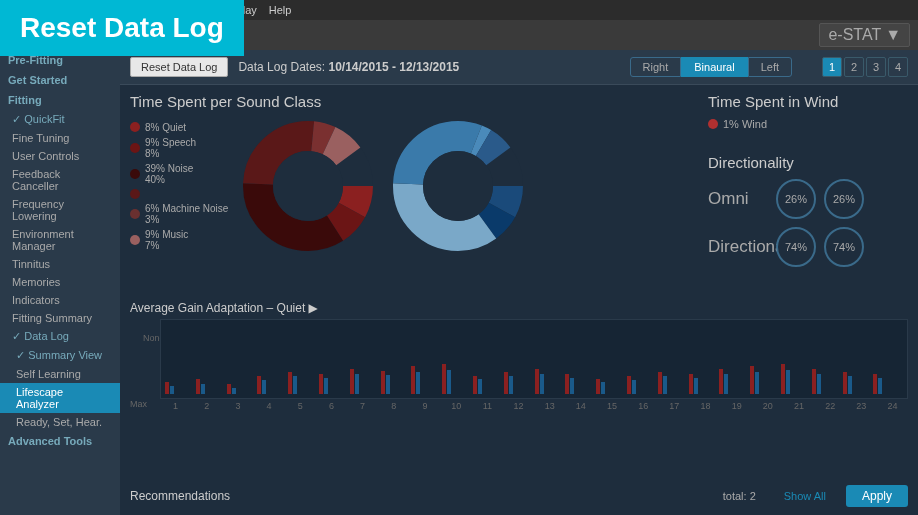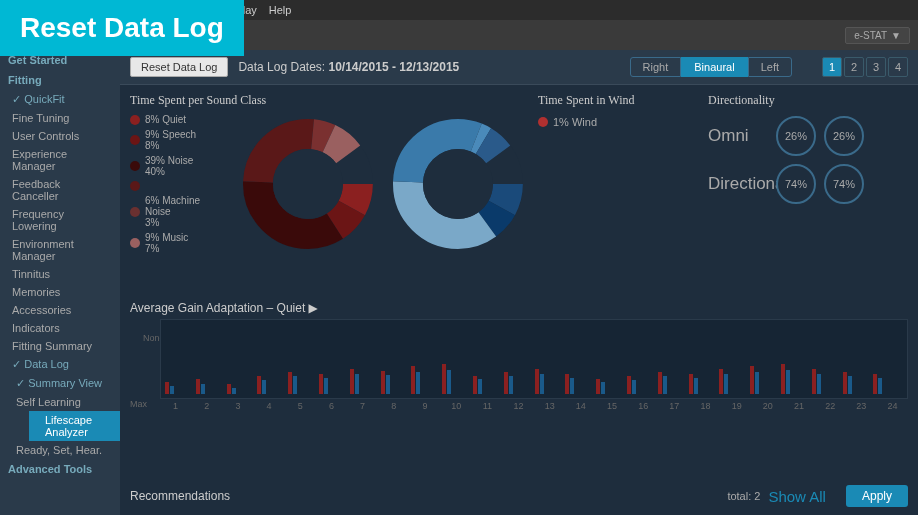--- a/index.html
+++ b/index.html
@@ -5,27 +5,27 @@
     * { box-sizing: border-box; margin: 0; padding: 0; }
     body { font-family: Arial, sans-serif; font-size: 12px; background: #1a2a3a; color: #ccc; width: 918px; height: 515px; overflow: hidden; position: relative; }
 
     
     .menu-bar { background: #2c2c2c; height: 20px; display: flex; align-items: center; padding: 0 6px; gap: 12px; }
     .menu-bar span { font-size: 11px; color: #ccc; cursor: pointer; }
 
     
     .toolbar { background: #3a3a3a; height: 30px; display: flex; align-items: center; padding: 0 8px; gap: 8px; }
     .toolbar-btn { background: #555; border: 1px solid #666; color: #ccc; font-size: 11px; padding: 2px 8px; cursor: pointer; border-radius: 2px; }
-    .e-stat { background: #444; border: 1px solid #555; color: #aaa; font-size: 10px; padding: 2px 8px; border-radius: 2px; margin-left: auto; display: flex; align-items: center; gap: 4px; }
+    .e-stat { background: #444; border: 1px solid #555; color: #aaa; font-size: 16px; padding: 2px 8px; border-radius: 2px; margin-left: auto; display: flex; align-items: center; gap: 4px; }
 
     
     .sidebar { position: absolute; left: 0; top: 50px; width: 120px; bottom: 0; background: #2a3a4a; overflow-y: auto; }
     .sidebar-section { padding: 4px 8px; color: #7ab; font-size: 11px; font-weight: bold; cursor: pointer; }
     .sidebar-item { padding: 3px 12px; color: #aaa; font-size: 11px; cursor: pointer; }
-    .sidebar-item.active { background: #1a8ab5; color: white; margin-left: 29px; }
+    .sidebar-item.active { background: #1a8ab5; color: white; }
 
     
     .main { position: absolute; left: 120px; top: 50px; right: 0; bottom: 0; background: #1e2d3d; overflow: hidden; }
 
     
     .data-header { height: 35px; background: #2a3a4a; display: flex; align-items: center; padding: 0 10px; gap: 10px; border-bottom: 1px solid #3a4a5a; }
     .reset-btn { background: #e8e8e8; border: 1px solid #aaa; color: #333; font-size: 11px; padding: 3px 10px; cursor: pointer; border-radius: 2px; }
 
     
     .tab-group { display: flex; margin-left: auto; gap: 0; }
@@ -40,21 +40,21 @@
     .page-btn.active { background: #1a8ab5; color: white; }
 
     
     .content { padding: 8px 10px; height: calc(100% - 35px); overflow: hidden; }
 
     
     .charts-row { display: flex; gap: 10px; height: 200px; }
 
     
     .time-spent-section { flex: 1; }
-    .section-title { font-size: 12px; color: #ccc; margin-bottom: 6px; font-family: Liberation Serif, serif; }
+    .section-title { font-size: 15px; color: #ccc; margin-bottom: 6px; }
     .chart-area { display: flex; gap: 10px; }
     .legend { display: flex; flex-direction: column; gap: 4px; justify-content: center; }
     .legend-item { display: flex; align-items: center; gap: 5px; font-size: 10px; color: #aaa; }
     .legend-dot { width: 10px; height: 10px; border-radius: 50%; flex-shrink: 0; }
 
     
     .wind-section { width: 160px; }
     .wind-item { display: flex; align-items: center; gap: 5px; font-size: 11px; color: #aaa; margin-top: 8px; }
     .wind-dot { width: 10px; height: 10px; border-radius: 50%; background: #b03030; }
 
@@ -67,21 +67,21 @@
     
     .avg-gain-section { margin-top: 8px; }
     .avg-gain-title { font-size: 12px; color: #ccc; margin-bottom: 4px; }
     .bar-chart-container { height: 80px; display: flex; align-items: flex-end; gap: 1px; background: #162534; border: 1px solid #2a3a4a; padding: 4px; overflow: hidden; position: relative; }
     .bar-group { display: flex; gap: 1px; align-items: flex-end; flex: 1; }
     .bar-red { background: #8b2020; width: 4px; }
     .bar-blue { background: #1a5a8a; width: 4px; }
     .x-axis { display: flex; gap: 0; margin-top: 2px; }
     .x-label { flex: 1; text-align: center; font-size: 9px; color: #666; }
     .rec-title { font-size: 12px; color: #ccc; }
-    .show-all { color: #1a8ab5; cursor: pointer; font-size: 15px; }
+    .show-all { color: #1a8ab5; cursor: pointer; font-size: 11px; margin-left: 20px; }
     .apply-btn { background: #1a8ab5; border: none; color: white; padding: 4px 16px; border-radius: 3px; cursor: pointer; font-size: 12px; margin-left: auto; }
 
     
     .reset-banner { position: absolute; top: 0; left: 0; background: #00b8d4; padding: 12px 20px; z-index: 100; }
     .reset-banner h1 { font-size: 28px; font-weight: bold; color: white; }
 
     
     svg.donut { display: block; }
   </style>
 </head>
@@ -103,32 +103,31 @@
     <span>e-STAT</span>
     <span>▼</span>
   </div>
 </div>
 
 <div class="reset-banner">
   <h1>Reset Data Log</h1>
 </div>
 
 <div class="sidebar">
+  <div class="sidebar-section">Pre-Fitting</div>
   <div class="sidebar-section">Get Started</div>
   <div class="sidebar-section">Fitting</div>
   <div class="sidebar-item" style="padding-left:12px;color:#7ab;">✓ <span>QuickFit</span></div>
   <div class="sidebar-item">Fine Tuning</div>
   <div class="sidebar-item">User Controls</div>
-  <div class="sidebar-item">Experience Manager</div>
   <div class="sidebar-item">Feedback Canceller</div>
   <div class="sidebar-item">Frequency Lowering</div>
   <div class="sidebar-item">Environment Manager</div>
   <div class="sidebar-item">Tinnitus</div>
   <div class="sidebar-item">Memories</div>
-  <div class="sidebar-item">Accessories</div>
   <div class="sidebar-item">Indicators</div>
   <div class="sidebar-item">Fitting Summary</div>
   <div class="sidebar-item" style="color:#7ab;">✓ <span>Data Log</span></div>
   <div class="sidebar-item" style="padding-left:16px;color:#7ab;">✓ <span>Summary View</span></div>
   <div class="sidebar-item" style="padding-left:16px;">Self Learning</div>
   <div class="sidebar-item active" style="padding-left:16px;">Lifescape Analyzer</div>
   <div class="sidebar-item" style="padding-left:16px;">Ready, Set, Hear.</div>
   <div class="sidebar-section">Advanced Tools</div>
 </div>
 
@@ -203,21 +202,21 @@
             <circle cx="70" cy="70" r="50" fill="none" stroke="#0a3a6a" stroke-width="30" stroke-dasharray="22 292" stroke-dashoffset="-25"></circle>
             <circle cx="70" cy="70" r="50" fill="none" stroke="#7aa8c8" stroke-width="30" stroke-dasharray="112 202" stroke-dashoffset="-47"></circle>
             <circle cx="70" cy="70" r="50" fill="none" stroke="#3a7aaa" stroke-width="30" stroke-dasharray="95 219" stroke-dashoffset="-159"></circle>
             <circle cx="70" cy="70" r="50" fill="none" stroke="#4a8aba" stroke-width="30" stroke-dasharray="8 306" stroke-dashoffset="-254"></circle>
             <circle cx="70" cy="70" r="50" fill="none" stroke="#2a5a8a" stroke-width="30" stroke-dasharray="20 294" stroke-dashoffset="-262"></circle>
             <circle cx="70" cy="70" r="35" fill="#1e2d3d"></circle>
           </svg>
         </div>
       </div>
 
-      <div style="display:flex; flex-direction:row; gap:10px;">
+      <div style="display:flex; flex-direction:column; gap:24px;">
         <div class="wind-section">
           <div class="section-title">Time Spent in Wind</div>
           <div class="wind-item">
             <div class="wind-dot"></div>
             <span>1% Wind</span>
           </div>
         </div>
 
         <div class="directional-section">
           <div class="section-title">Directionality</div>

